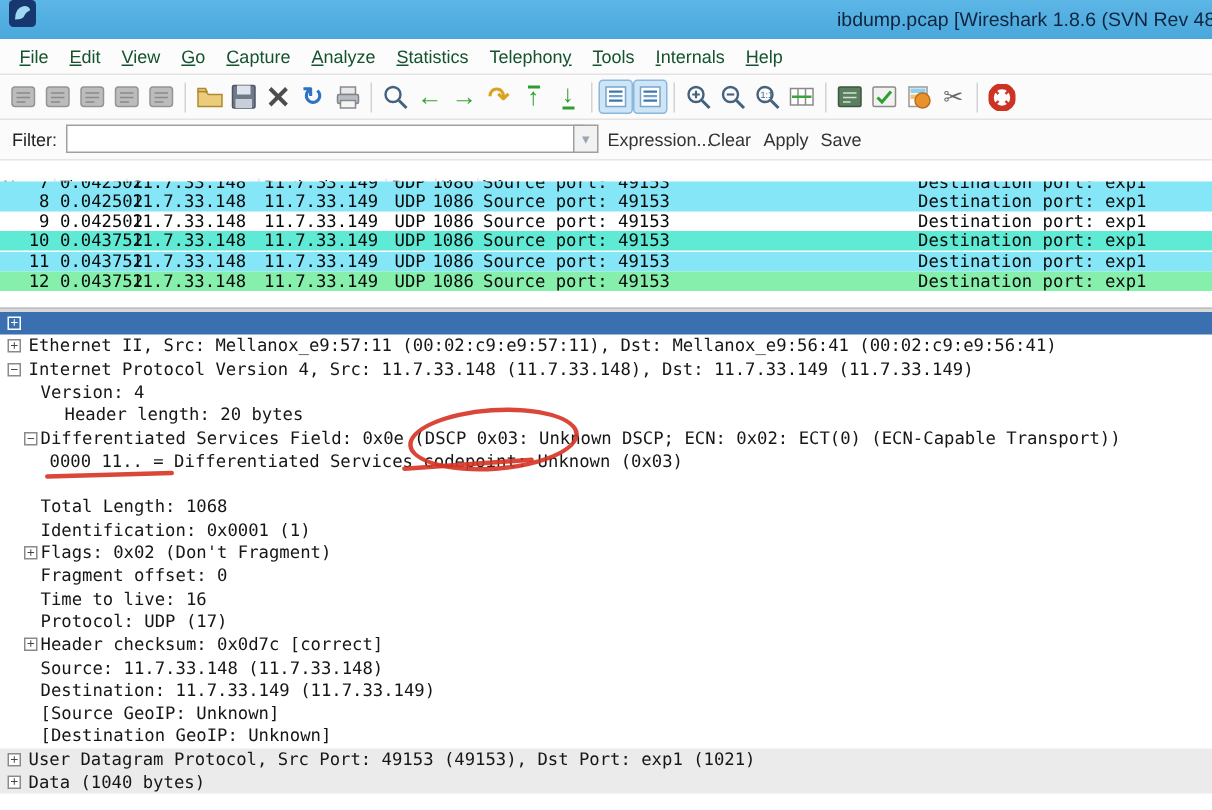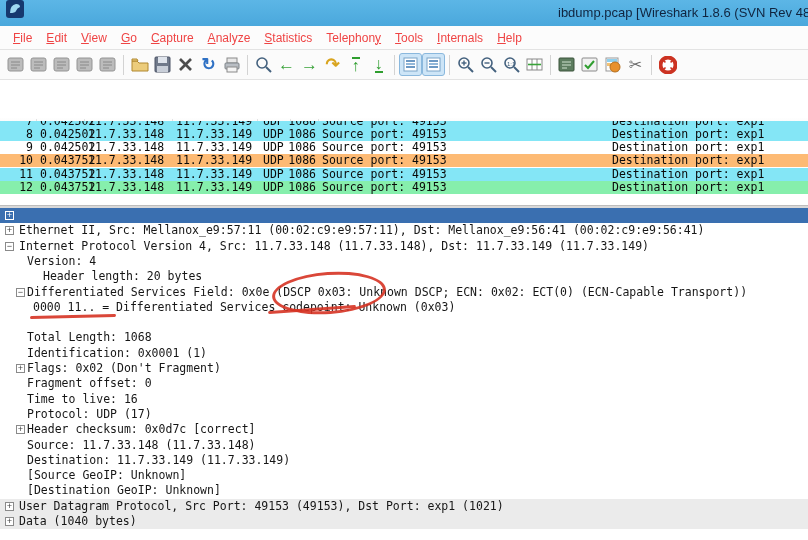--- a/index.html
+++ b/index.html
@@ -7,21 +7,21 @@
        font-family:"Liberation Sans",sans-serif;}
   
   #titlebar{position:absolute;left:0;top:0;width:808px;height:42px;
     background:linear-gradient(#5cb6e6,#3f9fd6);display:flex;align-items:flex-start;}
   #applogo{width:18px;height:18px;margin-left:6px;border-radius:3px;background:#16386e;
     display:flex;align-items:center;justify-content:center;}
   #title-text{position:absolute;left:558px;top:5px;font-size:13px;color:#10243f;white-space:nowrap;}
   
   #menubar{position:absolute;left:0;top:26px;width:808px;height:24px;background:#fcfcfc;
     border-bottom:1px solid #e3e3e3;display:flex;align-items:center;padding-left:6px;box-sizing:border-box;}
-  .menu-item{font-size:12px;color:#ef4444;padding:3px 7px;white-space:nowrap;cursor:default;}
+  .menu-item{font-size:12px;color:#14532d;padding:3px 7px;white-space:nowrap;cursor:default;}
   
   #toolbar{position:absolute;left:0;top:50px;width:808px;height:30px;background:#fbfbfb;
     border-bottom:1px solid #e3e3e3;display:flex;align-items:center;padding-left:4px;box-sizing:border-box;}
   .tb-btn{width:23px;height:23px;display:flex;align-items:center;justify-content:center;
     font-size:16px;border-radius:3px;flex:0 0 auto;}
   .tb-btn.disabled{opacity:.8;filter:grayscale(1);}
   .tb-btn.pressed{background:#cde5f7;border:1px solid #8ab8dd;width:21px;height:21px;}
   .tb-sep{width:1px;height:20px;background:#d3d3d3;margin:0 4px;flex:0 0 auto;}
   
   #filterbar{position:absolute;left:0;top:80px;width:808px;height:26px;background:#fbfbfb;
@@ -260,20 +260,29 @@
       <div class="tb-btn">
         <svg width="18" height="18" viewBox="0 0 18 18">
           <circle cx="9" cy="9" r="7.5" fill="#fff" stroke="#cc3322" stroke-width="4"></circle>
           <line x1="3.5" y1="3.5" x2="14.5" y2="14.5" stroke="#cc3322" stroke-width="1.6"></line>
           <line x1="14.5" y1="3.5" x2="3.5" y2="14.5" stroke="#cc3322" stroke-width="1.6"></line>
           <circle cx="9" cy="9" r="3.4" fill="#fff"></circle>
         </svg>
       </div>
     </div>
 
+  <div id="filterbar">
+    <span id="filter-label">Filter:</span>
+    <input id="filter-input" value="" style="">
+    <div id="filter-drop">▾</div>
+  <span class="filter-btn" style="left: 405px;">Expression...</span>
+      <span class="filter-btn" style="left: 472px;">Clear</span>
+      <span class="filter-btn" style="left: 509px;">Apply</span>
+      <span class="filter-btn" style="left: 547px;">Save</span>
+    </div>
 
   <div id="plist-header">
       <span class="hcell" style="left: 2px;">No.</span>
       <span class="hcell" style="left: 40px;">Time</span>
       <div class="hsep" style="left: 36px;"></div>
       <span class="hcell" style="left: 88px;">Source</span>
       <div class="hsep" style="left: 84px;"></div>
       <span class="hcell" style="left: 176px;">Destination</span>
       <div class="hsep" style="left: 172px;"></div>
       <span class="hcell" style="left: 261px;">Protocol</span>
@@ -307,21 +316,21 @@
       <div class="prow" style="top: 20.2px;">
         <span class="c-no">9</span>
         <span class="c-time">0.042502</span>
         <span class="c-src">11.7.33.148</span>
         <span class="c-dst">11.7.33.149</span>
         <span class="c-proto">UDP</span>
         <span class="c-len">1086</span>
         <span class="c-isrc">Source port: 49153</span>
         <span class="c-idst">Destination port: exp1</span>
       </div>
-      <div class="prow" style="top: 33.4px; background: #fdba74;">
+      <div class="prow" style="top: 33.4px; background: #5eead4;">
         <span class="c-no">10</span>
         <span class="c-time">0.043752</span>
         <span class="c-src">11.7.33.148</span>
         <span class="c-dst">11.7.33.149</span>
         <span class="c-proto">UDP</span>
         <span class="c-len">1086</span>
         <span class="c-isrc">Source port: 49153</span>
         <span class="c-idst">Destination port: exp1</span>
       </div>
       <div class="prow" style="top: 46.6px; background: rgb(132, 230, 246);">

